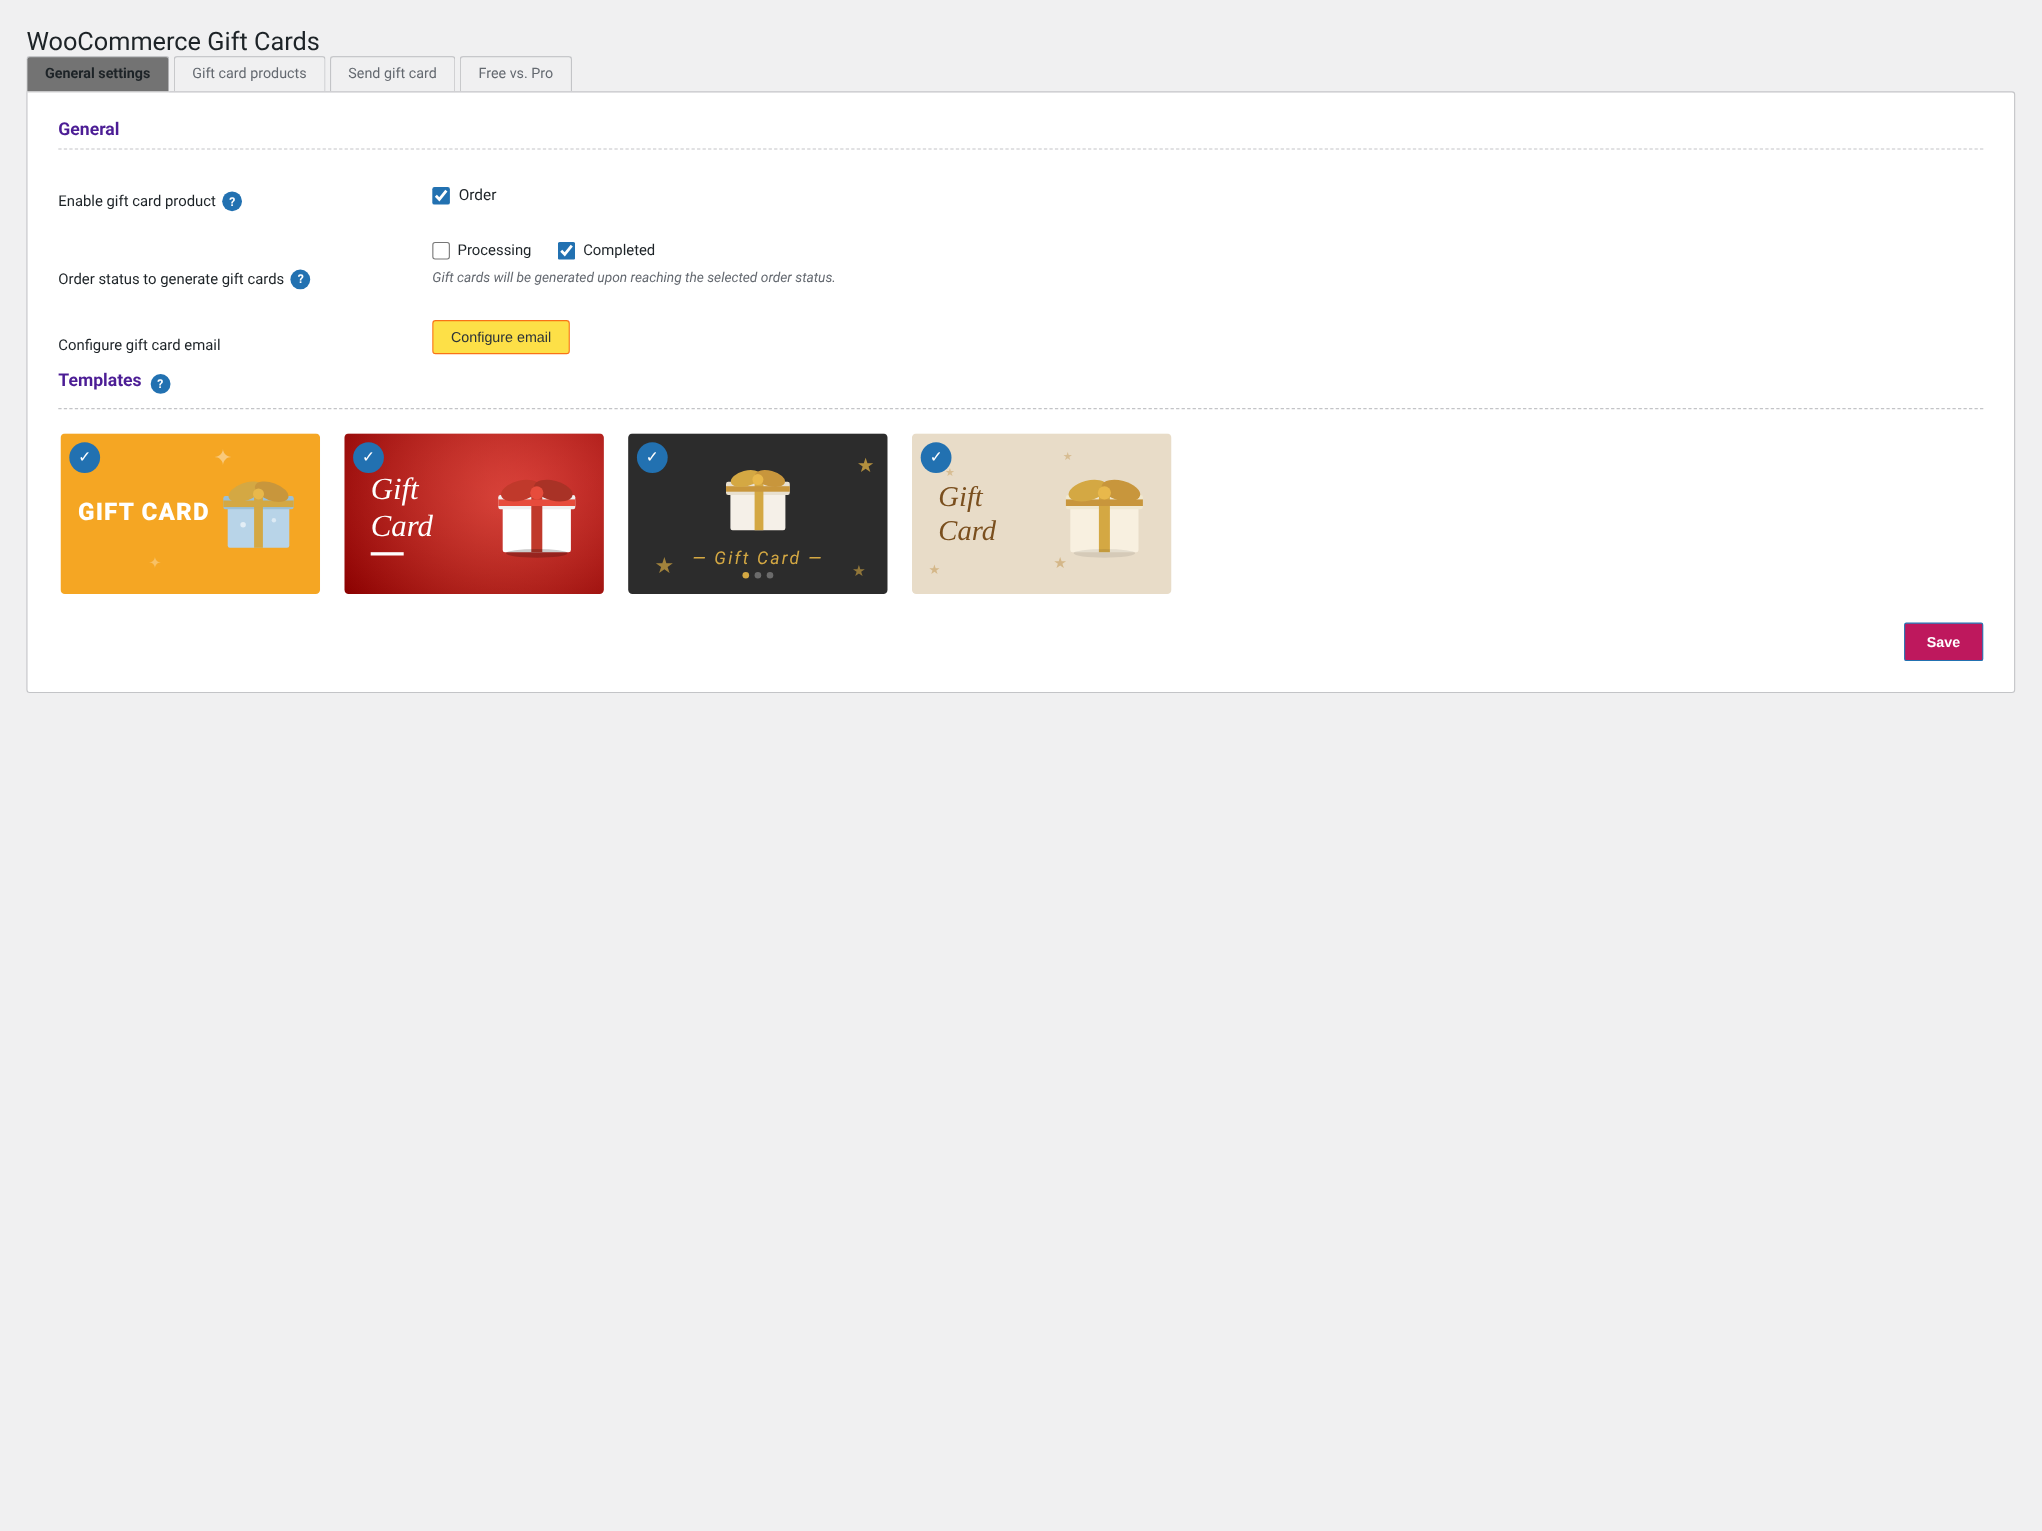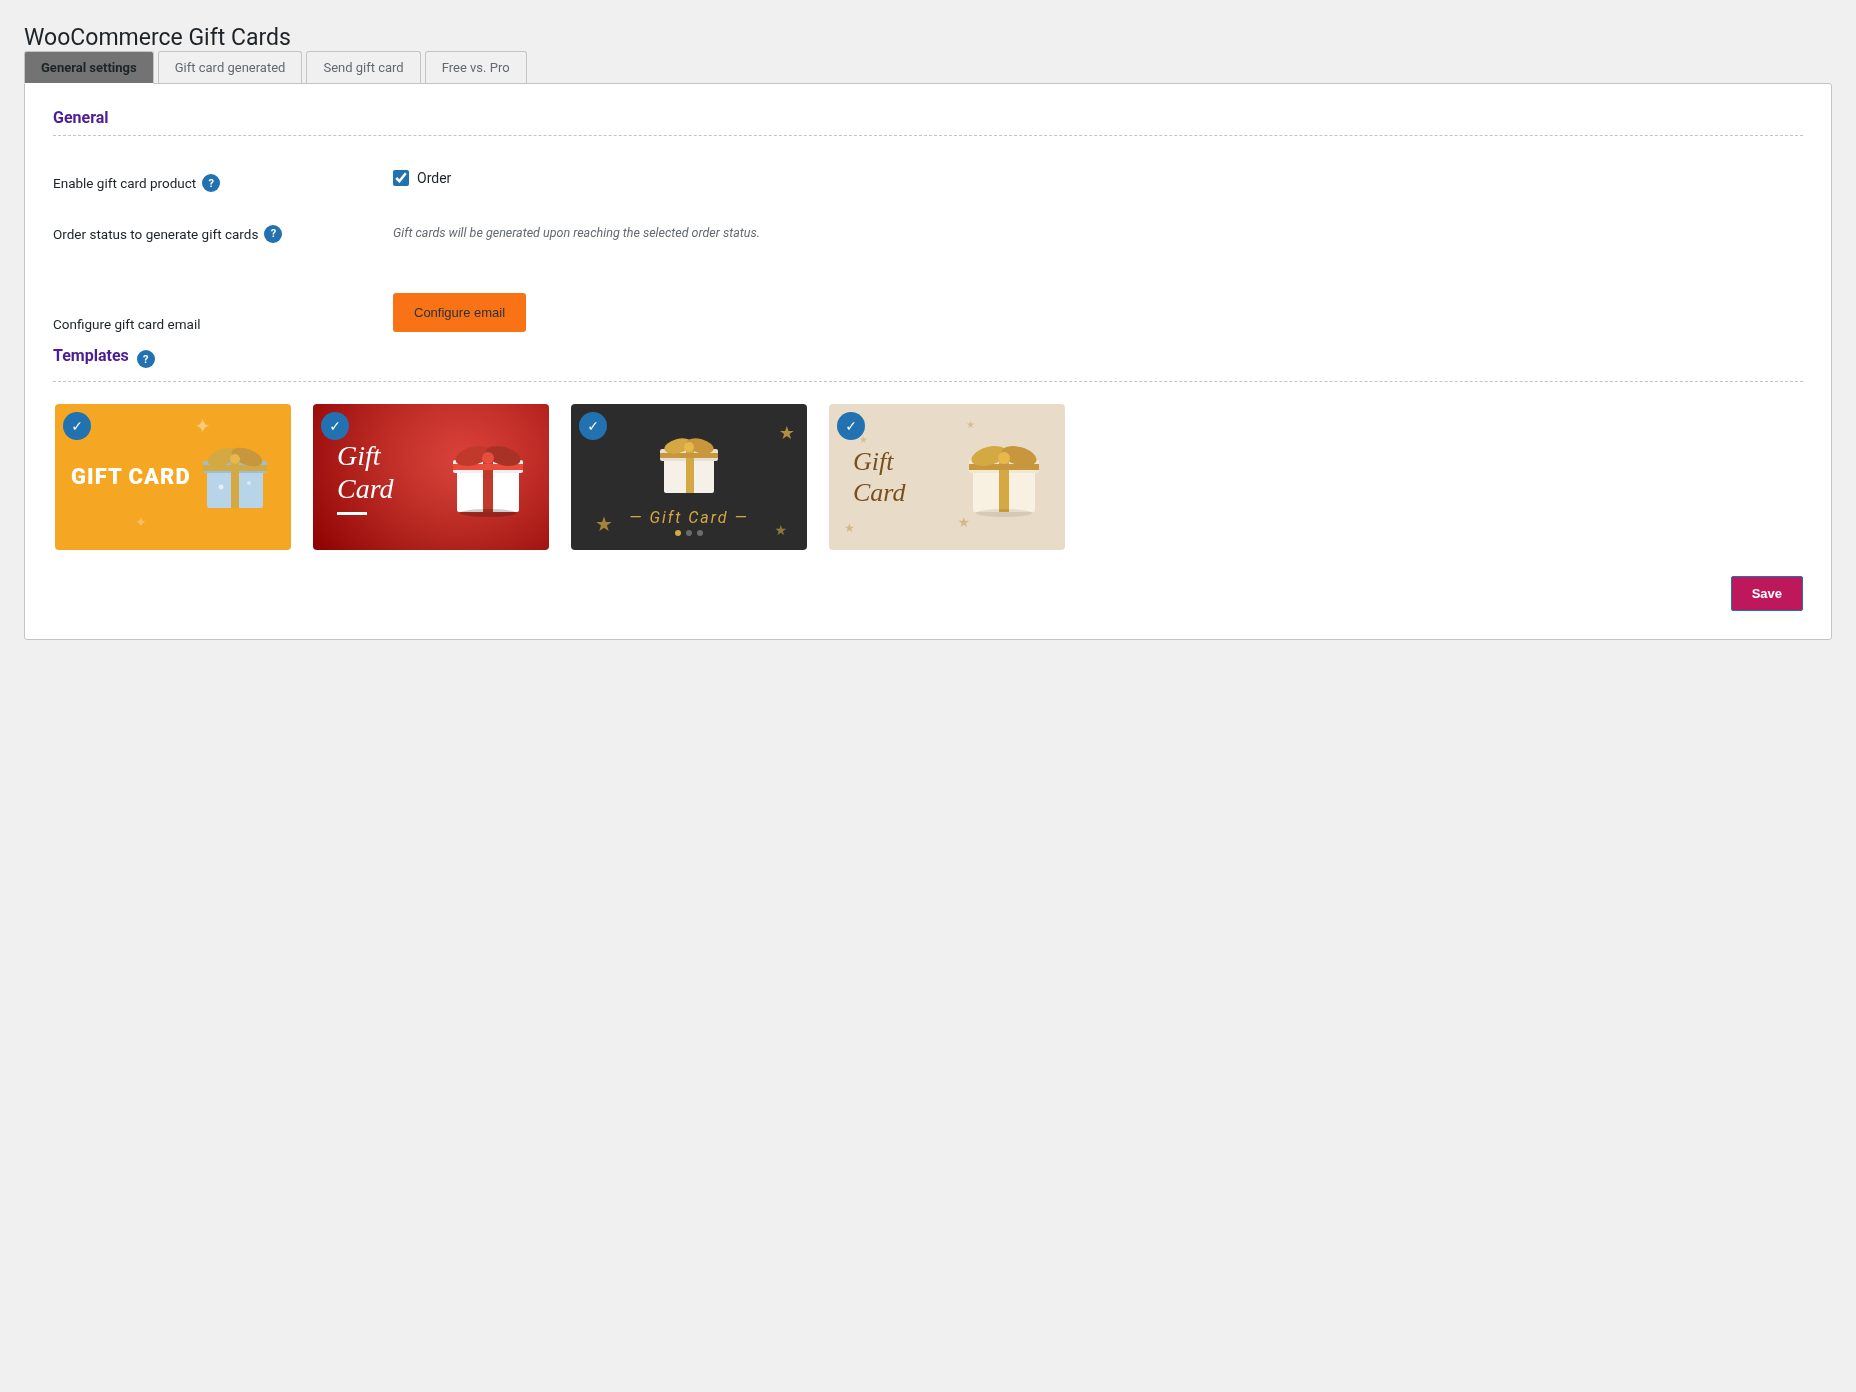--- a/index.html
+++ b/index.html
@@ -122,27 +122,26 @@
       font-size: 12.5px;
       color: #646970;
       font-style: italic;
       margin-top: 4px;
       line-height: 1.5;
       max-width: 380px;
     }
     .configure-btn {
       display: inline-block;
       padding: 7px 16px;
-      border: 5px solid #f97316;
+      border: 1px solid #f97316;
       border-radius: 3px;
-      background: #f97316;
+      background: #fde047;
       color: #2c3338;
       font-size: 13px;
       cursor: pointer;
-      margin-top: 22px;
     }
     .templates-section {
     }
     .templates-title-row {
       display: flex;
       align-items: center;
       gap: 8px;
       margin-bottom: 8px;
     }
     .templates-grid {
@@ -253,21 +252,21 @@
 </head>
 <body>
 
 <h1 class="page-title">WooCommerce Gift Cards</h1>
 
 <div class="tabs-wrapper">
   <div class="tab active">
     <span>General settings</span>
   </div>
   <div class="tab">
-    <span>Gift card generated</span>
+    <span>Gift card products</span>
   </div>
   <div class="tab">
     <span>Send gift card</span>
   </div>
   <div class="tab">
     <span>Free vs. Pro</span>
   </div>
 </div>
 
 <div class="main-card">
@@ -288,20 +287,30 @@
         </div>
       </div>
     </div>
 
     <div class="settings-row">
       <div class="settings-label">
         <span>Order status to generate gift cards</span>
         <span class="help-icon">?</span>
       </div>
       <div class="settings-control">
+        <div class="multi-checkbox">
+          <div class="checkbox-item">
+            <input type="checkbox" id="processing" style="">
+            <label for="processing">Processing</label>
+          </div>
+          <div class="checkbox-item">
+            <input type="checkbox" id="completed" checked="" style="">
+            <label for="completed">Completed</label>
+          </div>
+        </div>
         <div class="hint-text">Gift cards will be generated upon reaching the selected order status.</div>
       </div>
     </div>
 
     <div class="settings-row">
       <div class="settings-label">
         <span>Configure gift card email</span>
       </div>
       <div class="settings-control">
         <button class="configure-btn">Configure email</button>

